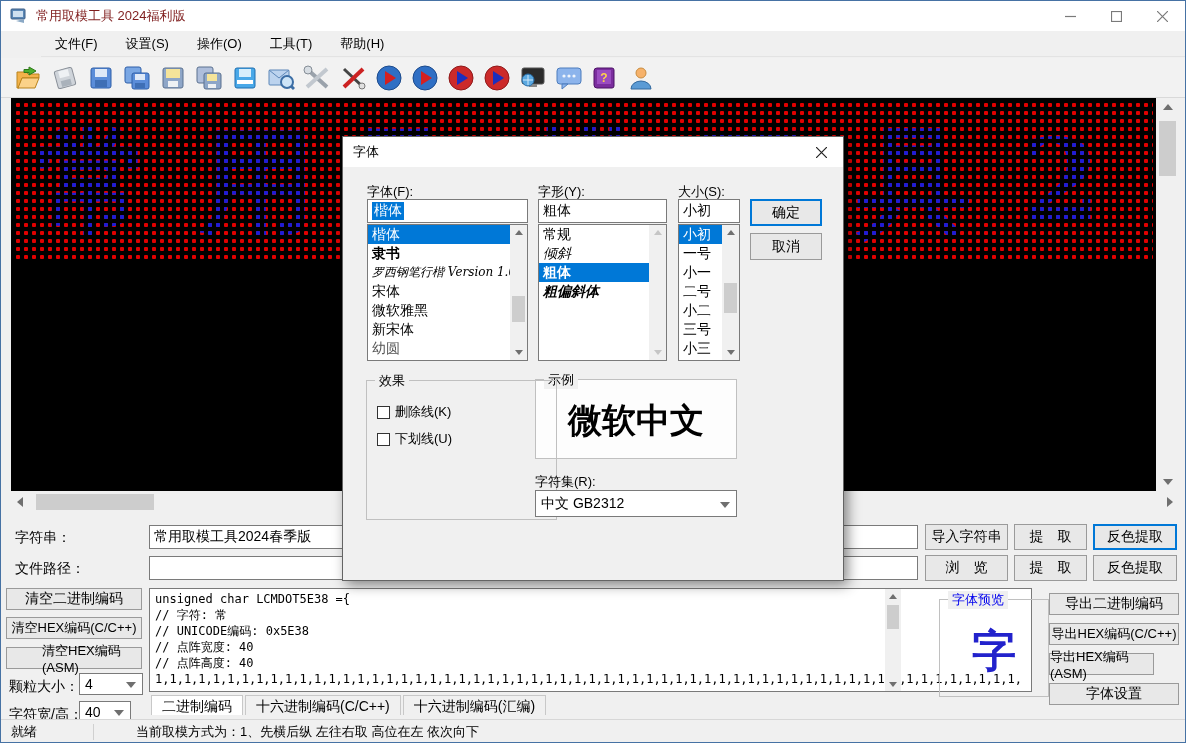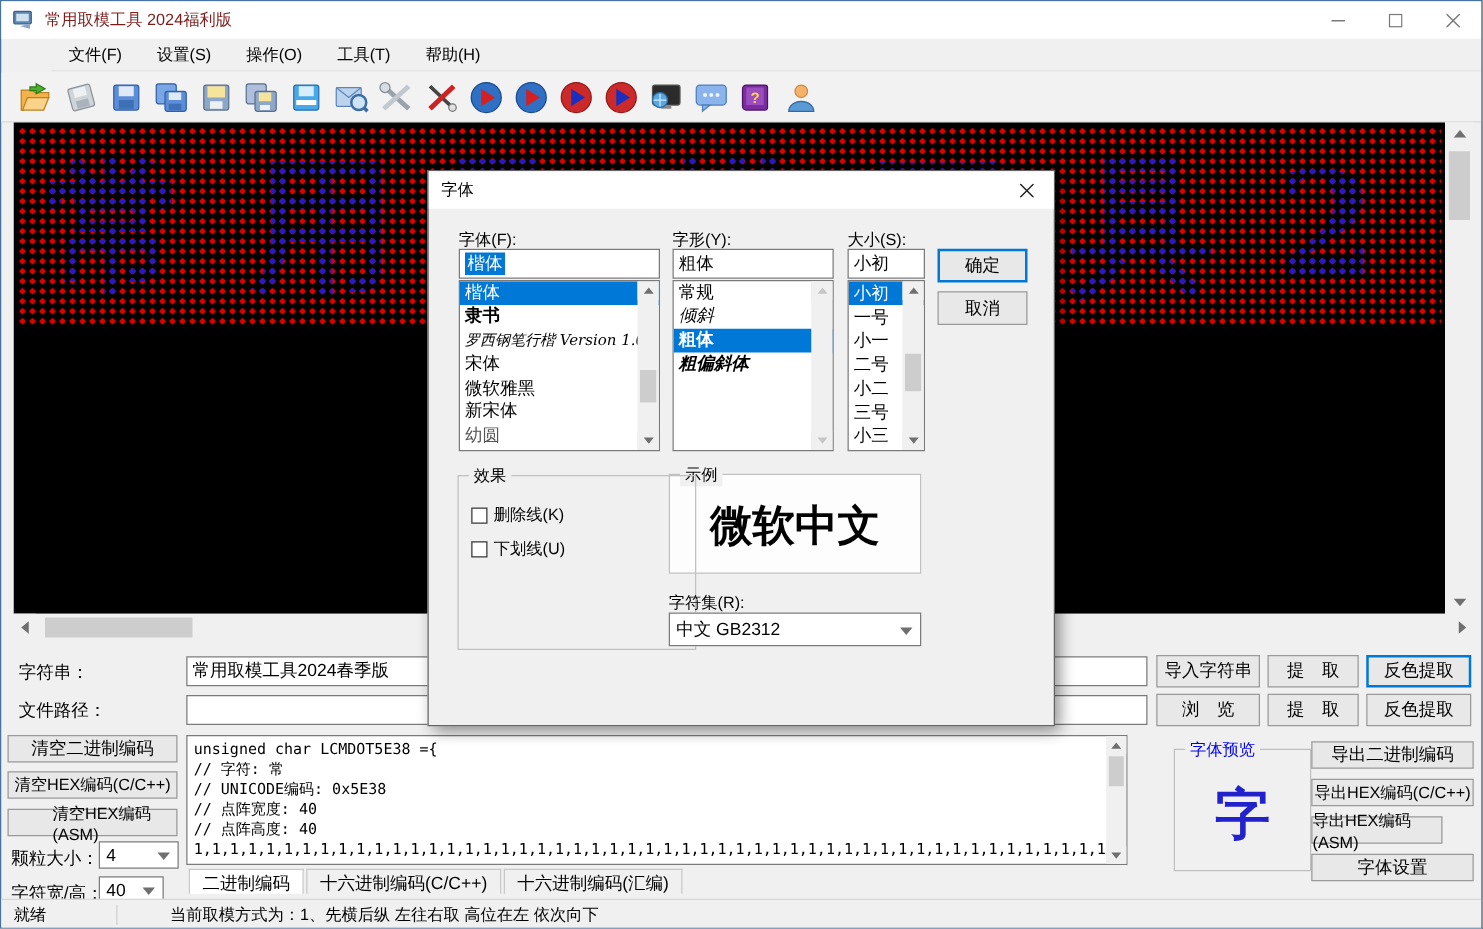--- a/index.html
+++ b/index.html
@@ -50,21 +50,21 @@
   
   .lbl { position:absolute; font-size:14px; }
   .tinput { position:absolute; border:1px solid #7a7a7a; background:#fff; font-size:14px;
             padding:1px 4px; font-family:"Liberation Sans",sans-serif; }
   .btn { position:absolute; background:#e8e8e8; border:1px solid #9a9a9a; font-size:14px;
          display:flex; align-items:center; justify-content:center; font-family:"Liberation Sans",sans-serif; }
   .btn.focus { border:2px solid #0078d7; }
   .combo { position:absolute; background:#fff; border:1px solid #7a7a7a; display:flex;
            align-items:center; font-size:14px; padding-left:5px; }
   .combo .chev { position:absolute; right:6px; top:50%; margin-top:-2px; }
-  .codearea { position:absolute; left:148px; top:587px; width:753px; height:104px; background:#fff;
+  .codearea { position:absolute; left:148px; top:587px; width:883px; height:104px; background:#fff;
               border:1px solid #7a7a7a; font-family:"DejaVu Sans Mono",monospace; font-size:12px;
               padding:2px 32px 2px 5px; overflow:hidden; line-height:16px; }
   .codearea .cl { white-space:nowrap; }
   .code-vscroll { position:absolute; left:884px; top:588px; width:16px; height:102px; background:#f0f0f0; }
   .tabs { position:absolute; left:150px; top:694px; height:20px; display:flex; }
   .tab { padding:2px 10px 0 10px; font-size:14px; border:1px solid #c8c8c8; border-bottom:none;
          background:#f0f0f0; margin-right:2px; height:20px; }
   .tab.active { background:#fff; position:relative; z-index:2; }
   .groupbox { position:absolute; border:1px solid #c0c0c0; }
   .groupbox > .gb-label { position:absolute; top:-9px; left:8px; background:#f0f0f0; padding:0 4px; font-size:13px; }

